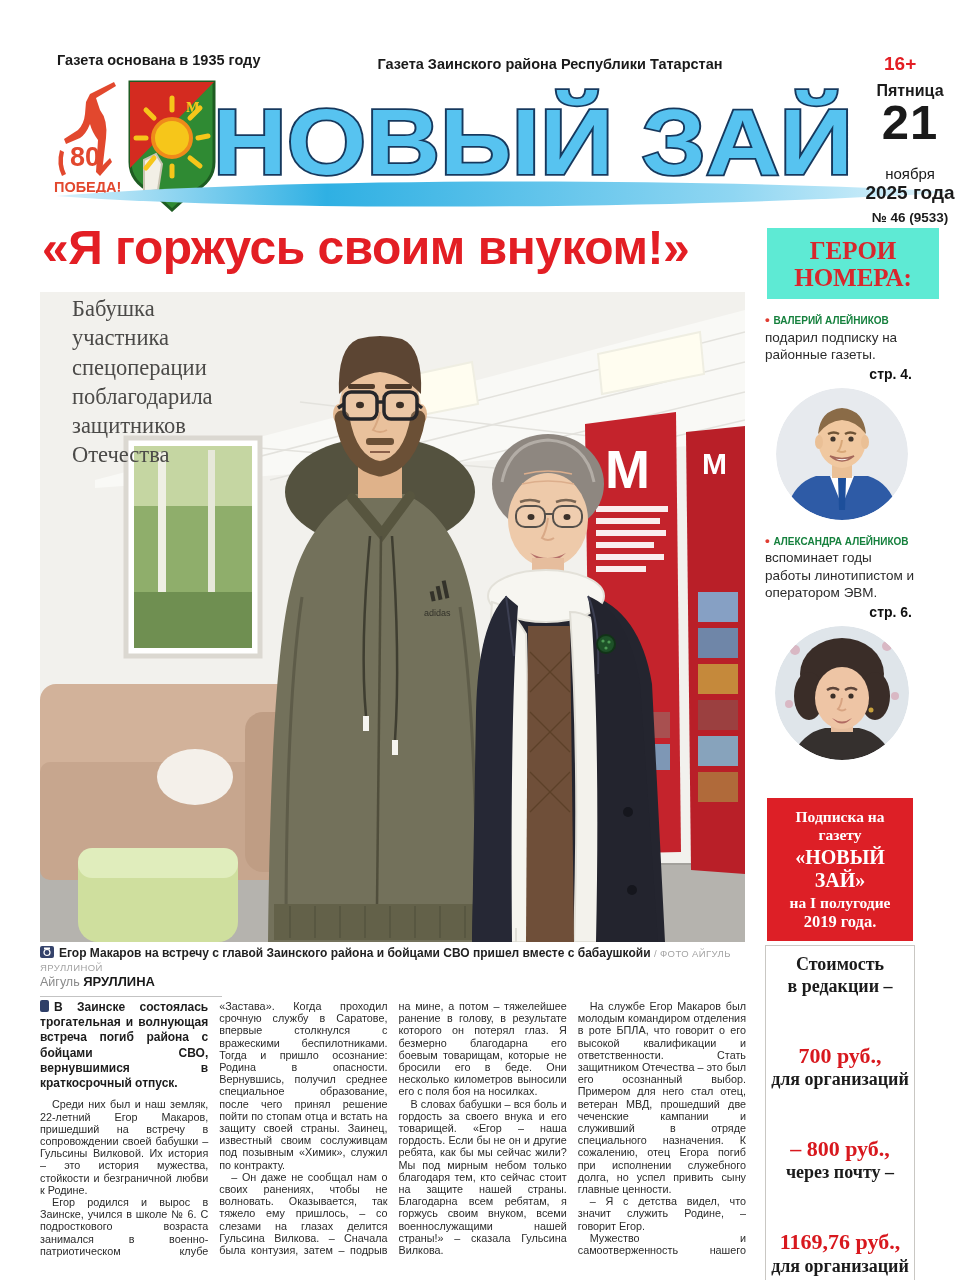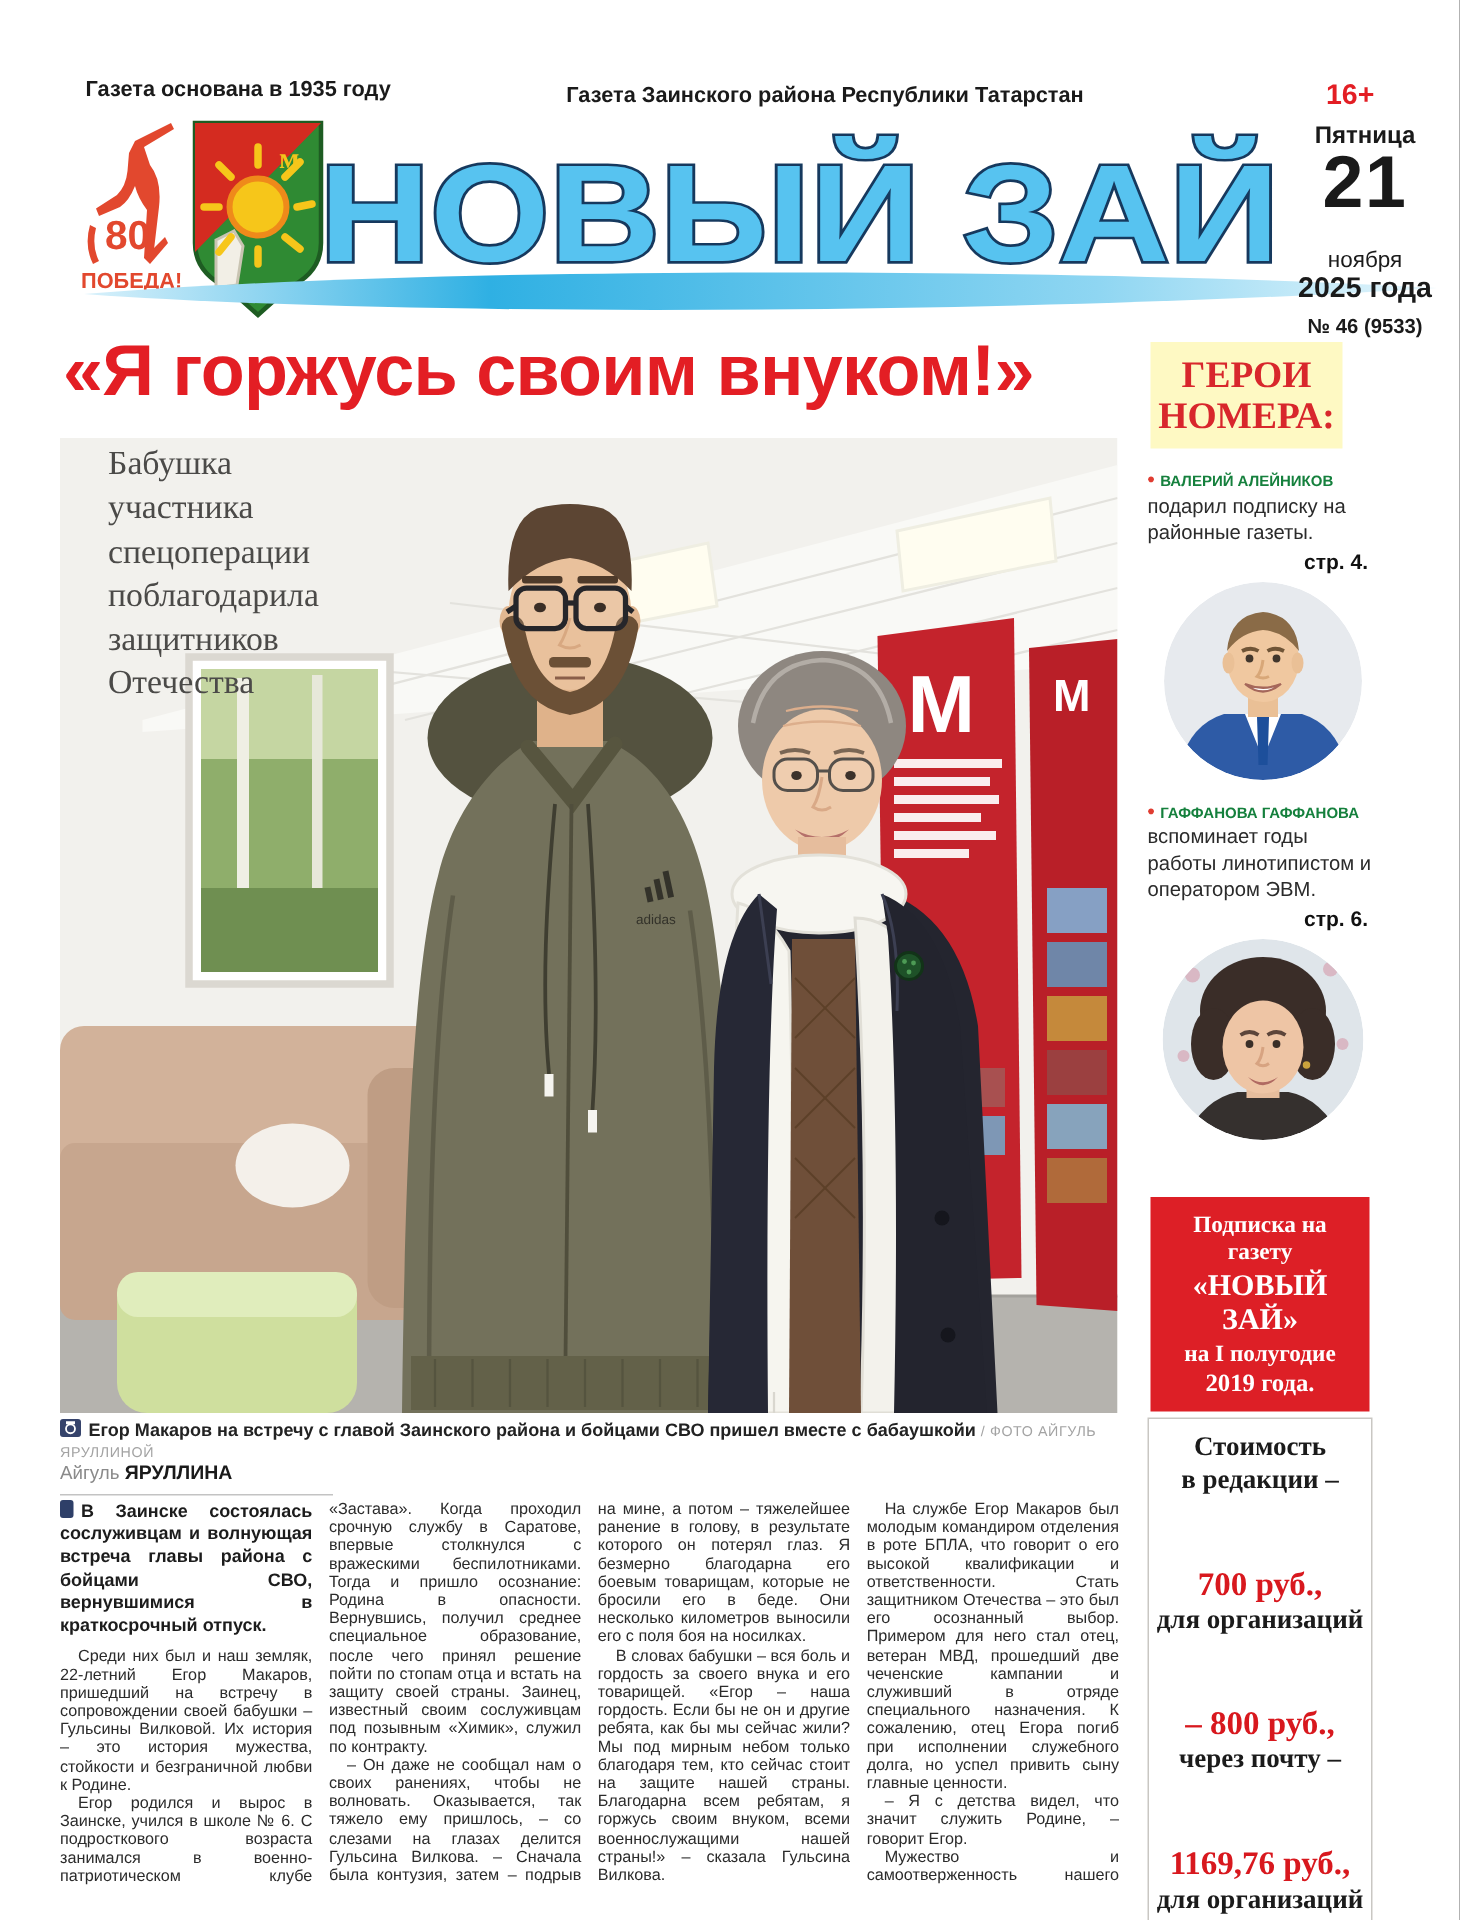--- a/index.html
+++ b/index.html
@@ -44,21 +44,21 @@
   .article{left:40px;top:1000px;width:706px;height:262px;column-count:4;column-gap:11px;
            font-size:10.8px;line-height:12.2px;color:#2b2b2b;text-align:justify;overflow:hidden;}
   .article p{margin:0;text-indent:12px;}
   .article .lead{font-size:12px;line-height:1.27;font-weight:bold;text-indent:0;
                  margin-bottom:7px;color:#1c1c1c;}
   .lead-ic{display:inline-block;width:9px;height:12px;background:#2e3f68;border-radius:2px;
            margin-right:5px;vertical-align:-1px;}
 
   
   .sidebar{left:765px;top:228px;width:153px;}
-  .heroes{width:128px;margin-left:2px;background:#fef9c3;color:#d8272c;text-align:center;
+  .heroes{width:172px;margin-left:2px;background:#5eead4;color:#d8272c;text-align:center;
           font-family:"Liberation Serif",serif;font-weight:800;font-size:25px;line-height:1.08;
           padding:9px 0 8px;}
   .sb-item{margin:12px 0 2px;font-size:13.5px;line-height:1.3;color:#2b2b2b;}
   .sb-item .blt{color:#e03c31;font-weight:bold;}
   .sb-item b{font-size:10px;color:#15803d;}
   .sb-page{text-align:right;font-weight:bold;font-size:14px;color:#111;padding-right:6px;margin:2px 0 6px;}
   .avatar{display:block;margin:4px auto 0;border-radius:50%;overflow:hidden;}
   .subs{margin:38px 0 0 2px;width:130px;background:#dd1f26;color:#fff;text-align:center;
         font-family:"Liberation Serif",serif;font-weight:bold;padding:10px 8px 9px;}
   .subs .s1{font-size:15.5px;}
@@ -316,21 +316,21 @@
     </svg><b>Егор Макаров на встречу с главой Заинского района и бойцами СВО пришел вместе с бабаушкойи</b>
     <span class="credit">/ ФОТО АЙГУЛЬ ЯРУЛЛИНОЙ</span>
   </div>
 
   <div class="abs byline">
     <span>Айгуль</span>
     <b>ЯРУЛЛИНА</b>
   </div>
 
   <div class="abs article">
-    <p class="lead"><span class="lead-ic"></span><span>В Заинске состоялась сослуживцам и волнующая встреча главы района с бойцами СВО, вернувшимися в краткосрочный отпуск.</span></p>
+    <p class="lead"><span class="lead-ic"></span><span>В Заинске состоялась трогательная и волнующая встреча погиб района с бойцами СВО, вернувшимися в краткосрочный отпуск.</span></p>
     <p>Среди них был и наш земляк, 22-летний Егор Макаров, пришедший на встречу в сопровождении своей бабушки – Гульсины Вилковой. Их история – это история мужества, стойкости и безграничной любви к Родине.</p>
     <p>Егор родился и вырос в Заинске, учился в школе № 6. С подросткового возраста занимался в военно-патриотическом клубе «Застава». Когда проходил срочную службу в Саратове, впервые столкнулся с вражескими беспилотниками. Тогда и пришло осознание: Родина в опасности. Вернувшись, получил среднее специальное образование, после чего принял решение пойти по стопам отца и встать на защиту своей страны. Заинец, известный своим сослуживцам под позывным «Химик», служил по контракту.</p>
     <p>– Он даже не сообщал нам о своих ранениях, чтобы не волновать. Оказывается, так тяжело ему пришлось, – со слезами на глазах делится Гульсина Вилкова. – Сначала была контузия, затем – подрыв на мине, а потом – тяжелейшее ранение в голову, в результате которого он потерял глаз. Я безмерно благодарна его боевым товарищам, которые не бросили его в беде. Они несколько километров выносили его с поля боя на носилках.</p>
     <p>В словах бабушки – вся боль и гордость за своего внука и его товарищей. «Егор – наша гордость. Если бы не он и другие ребята, как бы мы сейчас жили? Мы под мирным небом только благодаря тем, кто сейчас стоит на защите нашей страны. Благодарна всем ребятам, я горжусь своим внуком, всеми военнослужащими нашей страны!» – сказала Гульсина Вилкова.</p>
     <p>На службе Егор Макаров был молодым командиром отделения в роте БПЛА, что говорит о его высокой квалификации и ответственности. Стать защитником Отечества – это был его осознанный выбор. Примером для него стал отец, ветеран МВД, прошедший две чеченские кампании и служивший в отряде специального назначения. К сожалению, отец Егора погиб при исполнении служебного долга, но успел привить сыну главные ценности.</p>
     <p>– Я с детства видел, что значит служить Родине, – говорит Егор.</p>
     <p>Мужество и самоотверженность нашего земляка отмечены на высоком уровне. В мае Егору Макарову было присвоено звание младшего сержанта, сейчас он представлен к государственной награде – ордену Мужества.</p>
 
   </div>
 
@@ -365,21 +365,21 @@
         <path d="M52,46 Q58,43 63,46 M69,46 Q74,43 80,46" stroke="#6f5436" stroke-width="2.5" fill="none"></path>
         <circle cx="57" cy="51" r="2.6" fill="#41362c"></circle>
           <circle cx="75" cy="51" r="2.6" fill="#41362c"></circle>
         <path d="M66,52 Q65,60 62,63 Q66,65 70,63" stroke="#d8a778" stroke-width="2" fill="none"></path>
         <path d="M54,68 Q66,78 78,68 Q66,73 54,68 Z" fill="#ffffff" stroke="#a5675a" stroke-width="1.5"></path>
       </g>
     </svg>
 
     <p class="sb-item">
       <span class="blt">•</span>
-      <b>ГАФФАНОВА ГАФФАНОВА</b><span> вспоминает годы работы линотипистом и оператором ЭВМ.</span>
+      <b>АЛЕКСАНДРА АЛЕЙНИКОВ</b><span> вспоминает годы работы линотипистом и оператором ЭВМ.</span>
     </p>
     <div class="sb-page">стр. 6.</div>
 
     <svg class="avatar" width="134" height="134" viewBox="0 0 134 134">
       <defs>
           <clipPath id="c2">
             <circle cx="67" cy="67" r="67"></circle>
           </clipPath>
         </defs>
       <g clip-path="url(#c2)">

